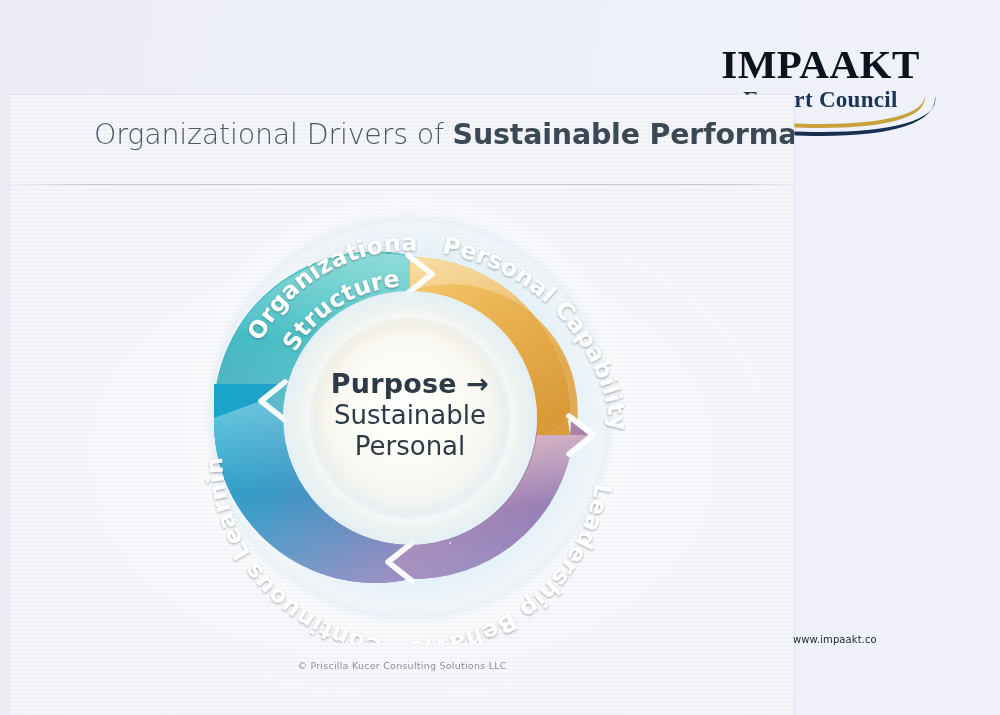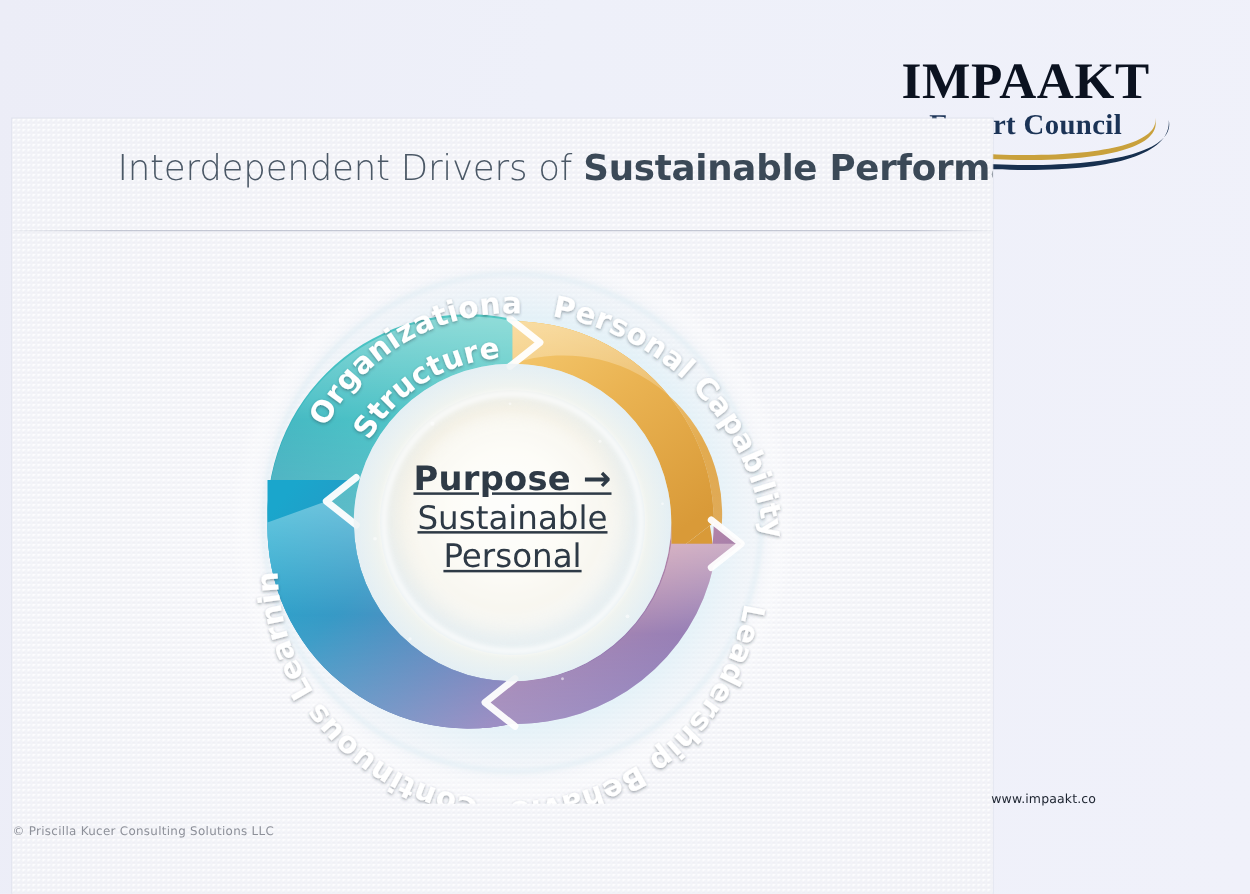--- a/index.html
+++ b/index.html
@@ -45,21 +45,21 @@
     position:absolute;left:50%;top:50%;
     transform:translate(-50%,-50%);
     text-align:center;width:220px;
     font-family:"DejaVu Sans", sans-serif;
     color:#2e3a46;pointer-events:none;
   }
   .wheel-center-text .l1{font-size:27px;font-weight:600;letter-spacing:.2px;line-height:1.18;}
   .wheel-center-text .l2,.wheel-center-text .l3{font-size:26px;font-weight:400;line-height:1.2;}
 
   #copyright{
-    position:absolute;left:0;top:565px;width:784px;
+    position:absolute;left:0;top:565px;width:784px;text-align:center;
     font-family:"DejaVu Sans", sans-serif;
     font-size:9.5px;color:#8d9099;letter-spacing:.25px;
   }
 
   
   #logo{position:absolute;right:62px;top:44px;width:235px;height:100px;}
   #logo-word{
     position:absolute;left:0;top:0;width:235px;text-align:center;
     font-family:"Liberation Serif", serif;font-weight:700;
     font-size:41px;letter-spacing:.5px;color:#0b1220;line-height:1;
@@ -88,21 +88,21 @@
     <div id="logo-sub">Expert Council</div>
     <svg id="logo-swooshes" viewBox="0 0 243 62">
       <path d="M8,22 C2,44 44,58 122,58 C200,58 241,44 236,22 C238,48 196,62 122,62 C48,62 6,48 8,22 Z" fill="#17304f"></path>
       <path d="M18,20 C14,38 52,50 122,50 C192,50 229,38 225,20 C231,42 192,54 122,54 C52,54 12,42 18,20 Z" fill="#c9a13c"></path>
     </svg>
   </div>
 
   <div id="slide">
 
     <div id="slide-title-area">
-      <div id="slide-title"><span>Interdependent Drivers of </span><b>Sustainable Performance</b></div>
+      <div id="slide-title"><span>Organizational Drivers of </span><b>Sustainable Performance</b></div>
       <div id="title-rule"></div>
     </div>
 
     <div id="wheel-wrap">
       <svg id="wheel" viewBox="0 0 520 450">
         <defs>
 
           <radialGradient id="ambient" cx="50%" cy="50%" r="50%">
             <stop offset="0%" stop-color="#ffffff" stop-opacity="1"></stop>
             <stop offset="52%" stop-color="#e9f6fb" stop-opacity=".95"></stop>
@@ -254,21 +254,21 @@
           </text>
           <text font-size="23.5" letter-spacing=".4">
             <textPath href="#arcLead" startOffset="10%">Leadership Behavior</textPath>
           </text>
           <text font-size="23.5" letter-spacing=".4">
             <textPath href="#arcCont" startOffset="9%">Continuous Learning</textPath>
           </text>
         </g>
       </svg>
 
-      <div class="wheel-center-text" style="margin-top:-3px;text-decoration:underline;">
+      <div class="wheel-center-text" style="margin-top:-3px;">
         <div class="l1">Purpose →</div>
         <div class="l2">Sustainable</div>
         <div class="l3">Personal</div>
       </div>
     </div>
 
     <div id="copyright">© Priscilla Kucer Consulting Solutions LLC</div>
   </div>
 
   <div id="site-url">www.impaakt.co</div>

